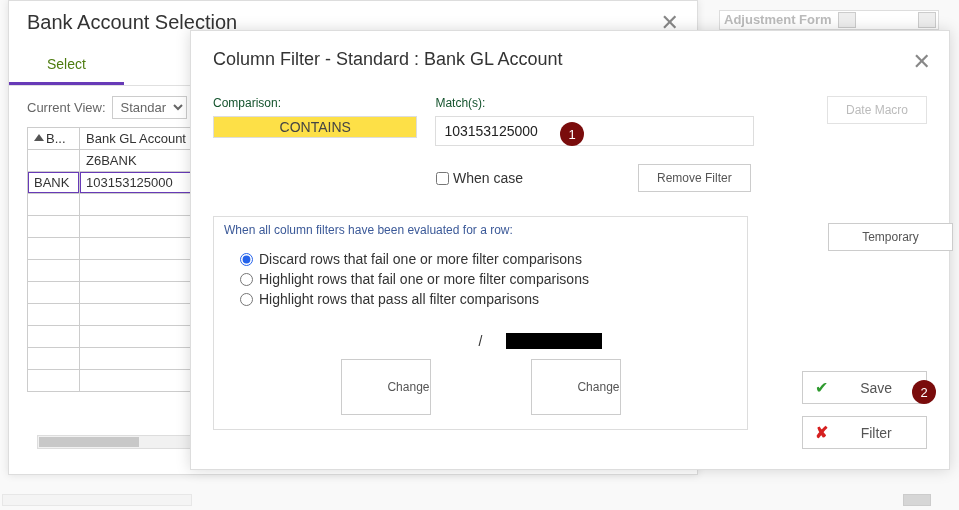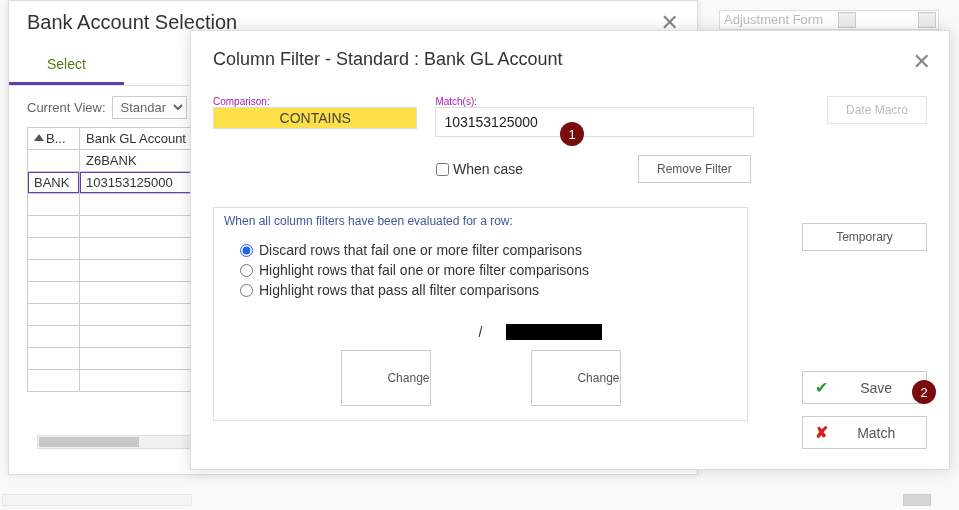--- a/index.html
+++ b/index.html
@@ -103,21 +103,21 @@
   .top-right-box .sq {
     position: absolute; right: 2px; top: 1px;
     width: 18px; height: 16px;
     background: #eee; border: 1px solid #ccc;
   }
   .top-right-box .sq2 {
     right: 82px;
   }
   .top-right-box .txt {
     position: absolute; left: 4px; top: 1px;
-    font-size: 13px; color: #bbb;
+    font-size: 13px; color: #bbb; font-weight: bold;
   }
 
   
   .main-dialog {
     position: absolute;
     left: 190px; top: 30px;
     width: 760px; height: 440px;
     background: #fff;
     border: 1px solid #ddd;
     box-shadow: 0 0 14px rgba(0,0,0,0.15);
@@ -135,21 +135,21 @@
 
   .filter-row1 {
     display: flex;
     margin-top: 26px;
     gap: 18px;
     align-items: flex-start;
   }
   .col-cmp { width: 205px; }
   .col-val { width: 320px; position: relative; }
   .col-act { width: 155px; display: flex; justify-content: flex-end; }
-  .lbl { color: #a21caf; font-size: 10px; display: block; }
+  .lbl { color: #14532d; font-size: 12px; margin-bottom: 6px; display: block; }
   .cmp-box {
     border: 1px solid #ddd;
     text-align: center;
     padding: 2px 0;
     font-size: 14px;
     color: #444;
     background: #fde047;
   }
   .val-input {
     width: 100%;
@@ -224,21 +224,21 @@
   
   .right-col {
     position: absolute;
     right: 22px;
     top: 104px;
     width: 125px;
     display: flex;
     flex-direction: column;
     gap: 10px;
   }
-  .right-col .btn { width: 100%; text-align: center; }
+  .right-col .btn { width: 100%; text-align: center; margin-left: 26px; }
   .right-col .spacer-btn { height: 78px; }
   .ok-cancel {
     position: absolute;
     right: 22px;
     bottom: 20px;
     width: 125px;
     display: flex;
     flex-direction: column;
     gap: 12px;
   }
@@ -439,21 +439,21 @@
     <button class="btn">Temporary</button>
   </div>
 
   <div class="ok-cancel">
     <div class="icon-btn">
       <span class="check-ico">✔</span>
       <span class="txt">Save</span>
     </div>
     <div class="icon-btn">
       <span class="x-ico">✘</span>
-      <span class="txt">Match</span>
+      <span class="txt">Filter</span>
     </div>
   </div>
 </div>
 
 <div class="badge" style="left:560px; top:122px">1</div>
 <div class="badge" style="left:912px; top:380px">2</div>
 
 <div class="bot-scroll-left"></div>
 <div class="bot-scroll-right"></div>
 

